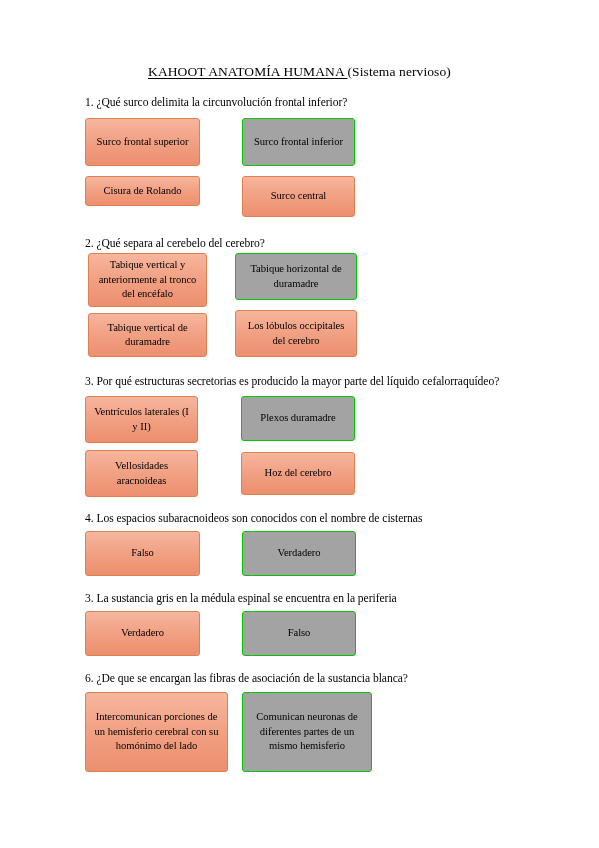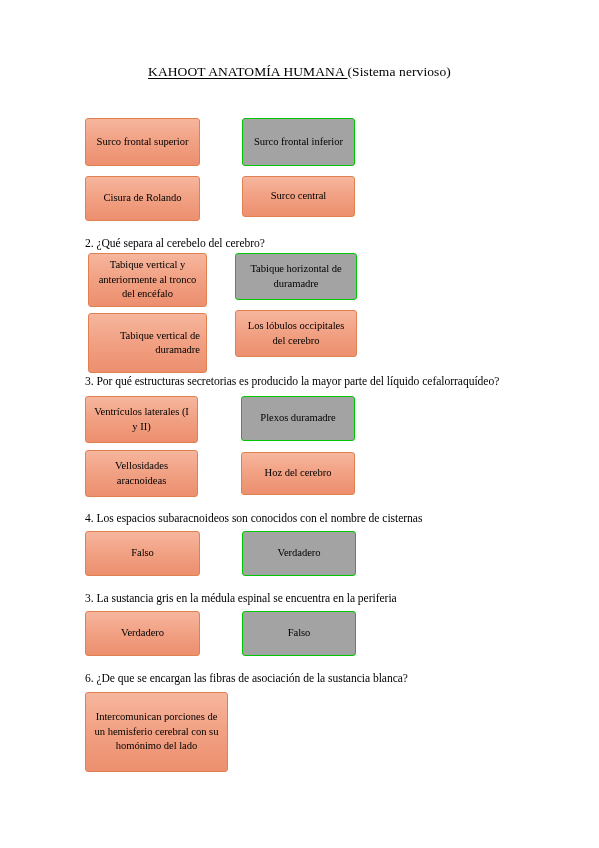--- a/index.html
+++ b/index.html
@@ -82,41 +82,42 @@
 </style>
 </head>
 <body>
 
 <div class="page">
 
   <div class="doc-title">
     <span class="underlined">KAHOOT ANATOMÍA HUMANA </span><span>(Sistema nervioso)</span>
   </div>
 
+  <div class="question" style="top:96px;">1. ¿Qué surco delimita la circunvolución frontal inferior?</div>
   <div class="answer salmon" style="left:85px; top:118px; width:115px; height:48px;">
       <span>Surco frontal superior</span>
     </div>
   <div class="answer green" style="left:242px; top:118px; width:113px; height:48px;">
       <span>Surco frontal inferior</span>
     </div>
-  <div class="answer salmon" style="left:85px; top:176px; width:115px; height:45px;">
+  <div class="answer salmon" style="left:85px; top:176px; width:115px; height:30px;">
       <span>Cisura de Rolando</span>
     </div>
   <div class="answer salmon" style="left:242px; top:176px; width:113px; height:41px;">
       <span>Surco central</span>
     </div>
 
   <div class="question" style="top:237px;">2. ¿Qué separa al cerebelo del cerebro?</div>
   <div class="answer salmon" style="left:88px; top:253px; width:119px; height:54px;">
       <span>Tabique vertical y anteriormente al tronco del encéfalo</span>
     </div>
   <div class="answer green" style="left:235px; top:253px; width:122px; height:47px;">
       <span>Tabique horizontal de duramadre</span>
     </div>
-  <div class="answer salmon" style="left:88px; top:313px; width:119px; height:60px;text-align:right;">
+  <div class="answer salmon" style="left:88px; top:313px; width:119px; height:44px;">
       <span>Tabique vertical de duramadre</span>
     </div>
   <div class="answer salmon" style="left:235px; top:310px; width:122px; height:47px;text-align:center;">
       <span>Los lóbulos occipitales del cerebro</span>
     </div>
 
   <div class="question" style="top:375px;">3. Por qué estructuras secretorias es producido la mayor parte del líquido cefalorraquídeo?</div>
   <div class="answer salmon" style="left:85px; top:396px; width:113px; height:47px;">
       <span>Ventrículos laterales (I y II)</span>
     </div>
@@ -143,14 +144,17 @@
       <span>Verdadero</span>
     </div>
   <div class="answer green" style="left:242px; top:611px; width:114px; height:45px;">
       <span>Falso</span>
     </div>
 
   <div class="question" style="top:672px;">6. ¿De que se encargan las fibras de asociación de la sustancia blanca?</div>
   <div class="answer salmon" style="left:85px; top:692px; width:143px; height:80px;">
       <span>Intercomunican porciones de un hemisferio cerebral con su homónimo del lado</span>
     </div>
+  <div class="answer green" style="left:242px; top:692px; width:130px; height:80px;">
+      <span>Comunican neuronas de diferentes partes de un mismo hemisferio</span>
+    </div>
 
 </div>
 
 </body></html>

